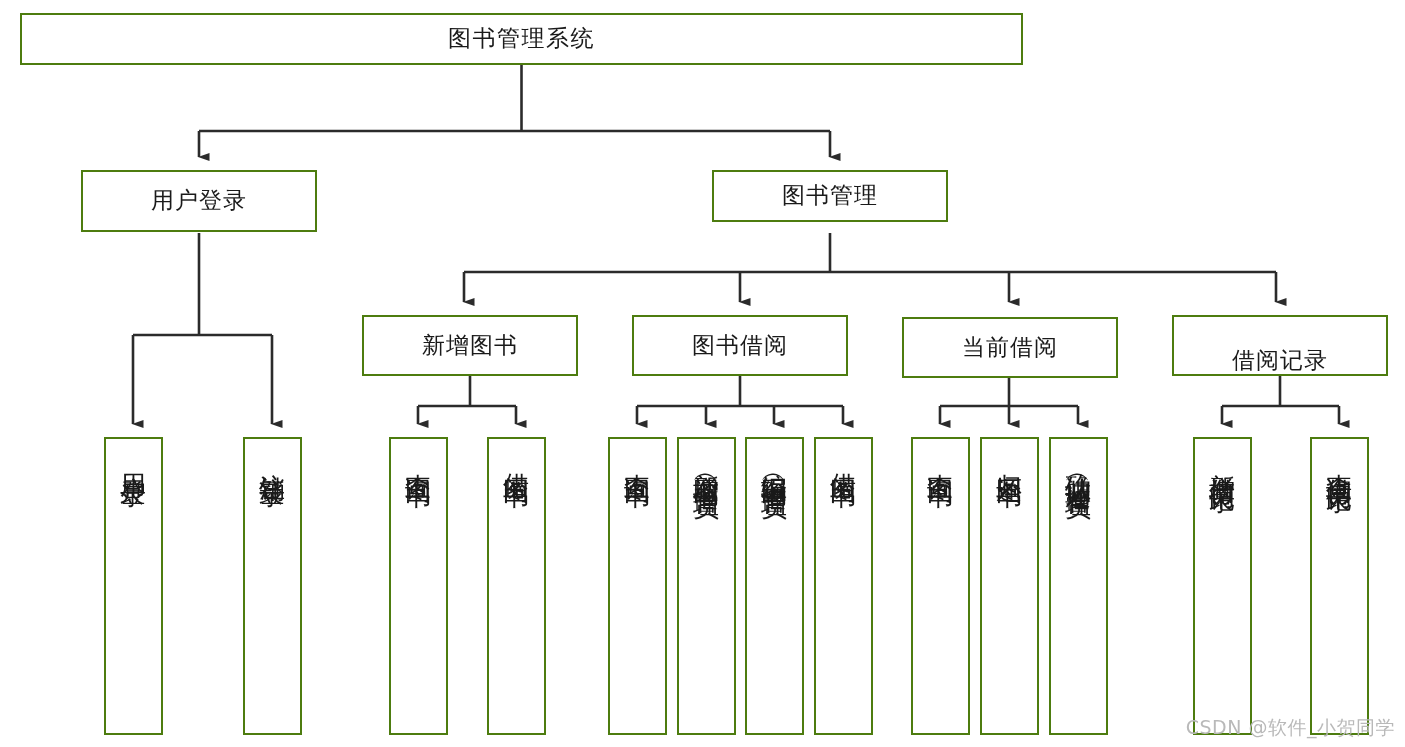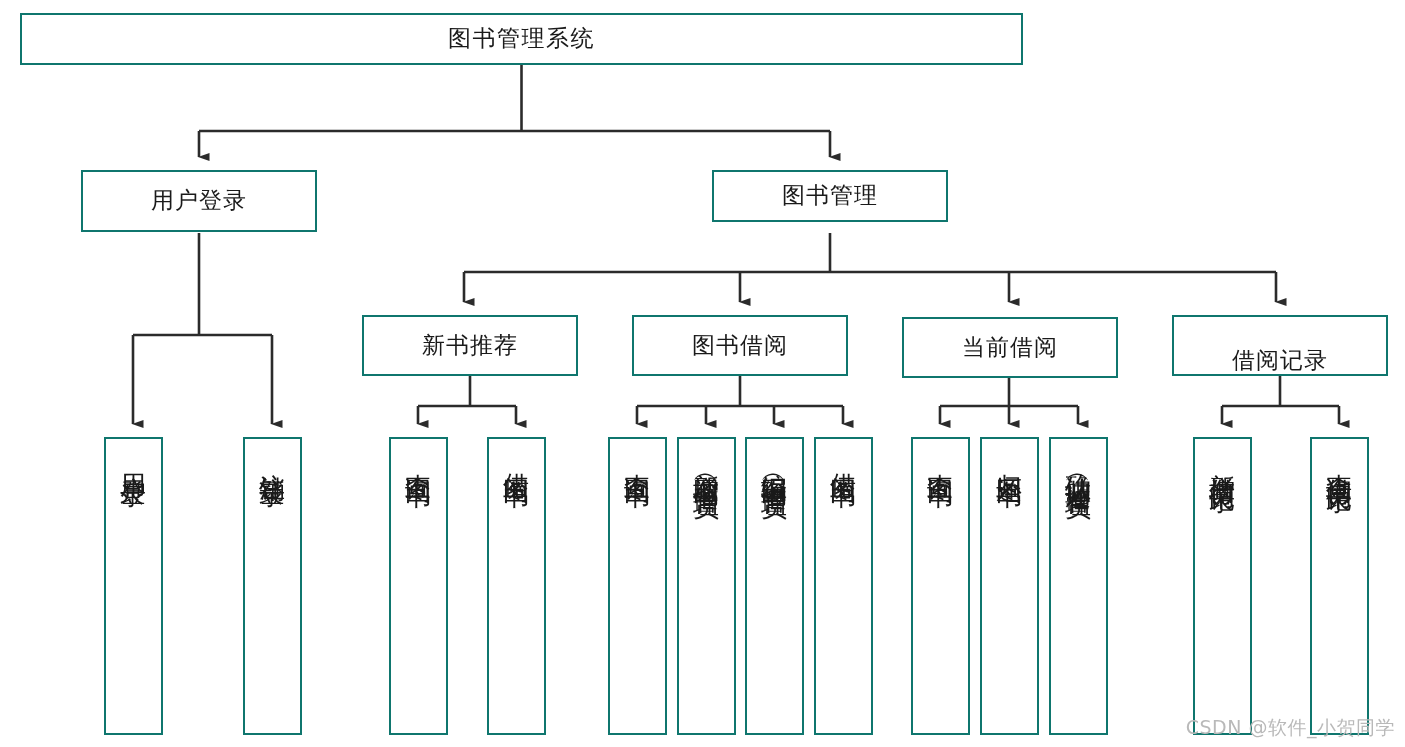--- a/index.html
+++ b/index.html
@@ -22,21 +22,21 @@
     position: absolute;
     left: 0;
     top: 0;
     width: 1405px;
     height: 747px;
   }
   .node-box {
     position: absolute;
     box-sizing: border-box;
     background: #ffffff;
-    border: 2px solid #0f766e;
+    border: 2px solid #4d7c0f;
     display: flex;
     align-items: center;
     justify-content: center;
     color: #1a1a1a;
     z-index: 3;
   }
   .node-label {
     display: block;
     text-align: center;
     line-height: 1.12;
@@ -140,21 +140,21 @@
 
   <div class="node-box h-node" style="left:81px; top:170px; width:236px; height:62px;">
     <span class="node-label">用户登录</span>
   </div>
 
   <div class="node-box h-node" style="left:712px; top:170px; width:236px; height:52px;">
     <span class="node-label">图书管理</span>
   </div>
 
   <div class="node-box h-node" style="left:362px; top:315px; width:216px; height:61px;">
-    <span class="node-label">新书推荐</span>
+    <span class="node-label">新增图书</span>
   </div>
 
   <div class="node-box h-node" style="left:632px; top:315px; width:216px; height:61px;">
     <span class="node-label">图书借阅</span>
   </div>
 
   <div class="node-box h-node" style="left:902px; top:317px; width:216px; height:61px;">
     <span class="node-label">当前借阅</span>
   </div>
 

